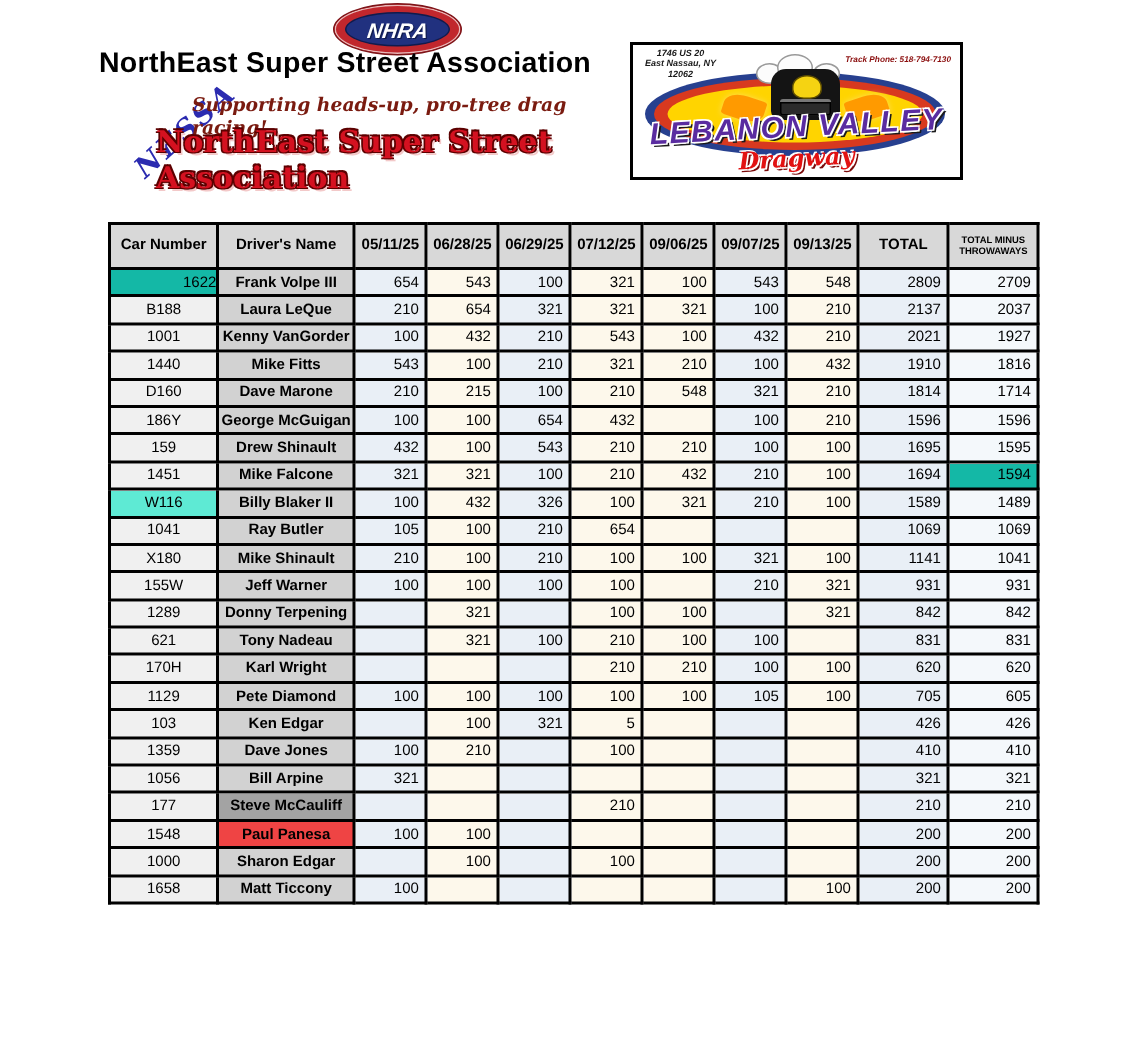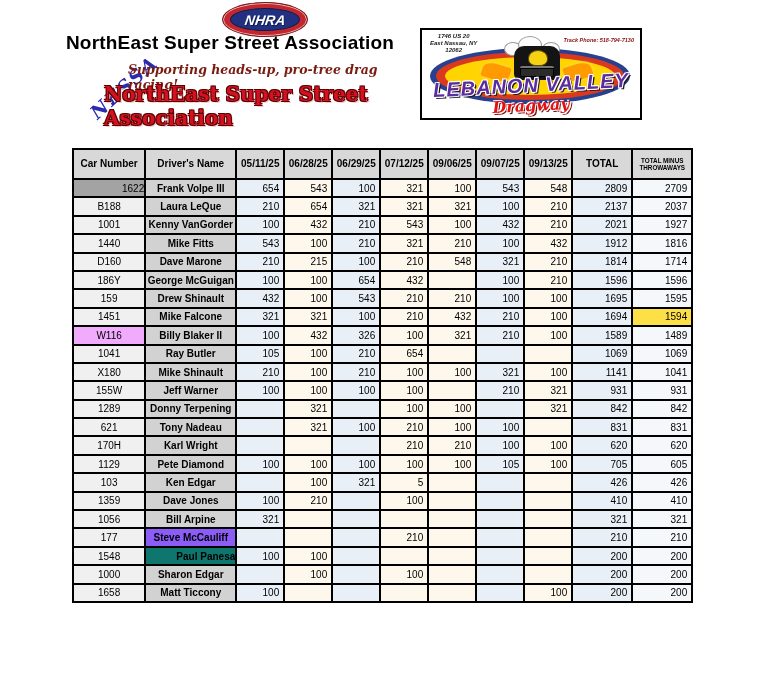--- a/index.html
+++ b/index.html
@@ -143,21 +143,21 @@
           <th class="col5">07/12/25</th>
           <th class="col6">09/06/25</th>
           <th class="col7">09/07/25</th>
           <th class="col8">09/13/25</th>
           <th class="col9">TOTAL</th>
           <th class="col10">TOTAL MINUS THROWAWAYS</th>
         </tr>
     </thead>
     <tbody id="body-rows">
         <tr>
-          <td class="col0" style="background: #a3a3a3; padding-left: 48px;">1622</td>
+          <td class="col0" style="background: #14b8a6; padding-left: 48px;">1622</td>
           <td class="col1" style="background: rgb(210, 210, 210);">Frank Volpe III</td>
           <td class="col2" style="background: rgb(233, 239, 246);">654</td>
           <td class="col3" style="background: rgb(253, 248, 235);">543</td>
           <td class="col4" style="background: rgb(233, 239, 246);">100</td>
           <td class="col5" style="background: rgb(253, 248, 235);">321</td>
           <td class="col6" style="background: rgb(253, 248, 235);">100</td>
           <td class="col7" style="background: rgb(233, 239, 246);">543</td>
           <td class="col8" style="background: rgb(253, 248, 235);">548</td>
           <td class="col9" style="background: rgb(233, 239, 246);">2809</td>
           <td class="col10" style="background: rgb(244, 248, 251);">2709</td>
@@ -191,21 +191,21 @@
         <tr>
           <td class="col0" style="background: rgb(240, 240, 240);">1440</td>
           <td class="col1" style="background: rgb(210, 210, 210);">Mike Fitts</td>
           <td class="col2" style="background: rgb(233, 239, 246);">543</td>
           <td class="col3" style="background: rgb(253, 248, 235);">100</td>
           <td class="col4" style="background: rgb(233, 239, 246);">210</td>
           <td class="col5" style="background: rgb(253, 248, 235);">321</td>
           <td class="col6" style="background: rgb(253, 248, 235);">210</td>
           <td class="col7" style="background: rgb(233, 239, 246);">100</td>
           <td class="col8" style="background: rgb(253, 248, 235);">432</td>
-          <td class="col9" style="background: rgb(233, 239, 246);">1912</td>
+          <td class="col9" style="background: rgb(233, 239, 246);">1910</td>
           <td class="col10" style="background: rgb(244, 248, 251);">1816</td>
         </tr>
         <tr>
           <td class="col0" style="background: rgb(240, 240, 240);">D160</td>
           <td class="col1" style="background: rgb(210, 210, 210);">Dave Marone</td>
           <td class="col2" style="background: rgb(233, 239, 246);">210</td>
           <td class="col3" style="background: rgb(253, 248, 235);">215</td>
           <td class="col4" style="background: rgb(233, 239, 246);">100</td>
           <td class="col5" style="background: rgb(253, 248, 235);">210</td>
           <td class="col6" style="background: rgb(253, 248, 235);">548</td>
@@ -244,24 +244,24 @@
           <td class="col0" style="background: rgb(240, 240, 240);">1451</td>
           <td class="col1" style="background: rgb(210, 210, 210);">Mike Falcone</td>
           <td class="col2" style="background: rgb(233, 239, 246);">321</td>
           <td class="col3" style="background: rgb(253, 248, 235);">321</td>
           <td class="col4" style="background: rgb(233, 239, 246);">100</td>
           <td class="col5" style="background: rgb(253, 248, 235);">210</td>
           <td class="col6" style="background: rgb(253, 248, 235);">432</td>
           <td class="col7" style="background: rgb(233, 239, 246);">210</td>
           <td class="col8" style="background: rgb(253, 248, 235);">100</td>
           <td class="col9" style="background: rgb(233, 239, 246); margin-top: 17px;">1694</td>
-          <td class="col10" style="background: #fde047;">1594</td>
-        </tr>
-        <tr>
-          <td class="col0" style="background: #f0abfc;">W116</td>
+          <td class="col10" style="background: #14b8a6;">1594</td>
+        </tr>
+        <tr>
+          <td class="col0" style="background: #5eead4;">W116</td>
           <td class="col1" style="background: rgb(210, 210, 210);">Billy Blaker II</td>
           <td class="col2" style="background: rgb(233, 239, 246);">100</td>
           <td class="col3" style="background: rgb(253, 248, 235);">432</td>
           <td class="col4" style="background: rgb(233, 239, 246);">326</td>
           <td class="col5" style="background: rgb(253, 248, 235);">100</td>
           <td class="col6" style="background: rgb(253, 248, 235);">321</td>
           <td class="col7" style="background: rgb(233, 239, 246);">210</td>
           <td class="col8" style="background: rgb(253, 248, 235);">100</td>
           <td class="col9" style="background: rgb(233, 239, 246);">1589</td>
           <td class="col10" style="background: rgb(244, 248, 251);">1489</td>
@@ -391,34 +391,34 @@
           <td class="col4" style="background: rgb(233, 239, 246);"></td>
           <td class="col5" style="background: rgb(253, 248, 235);"></td>
           <td class="col6" style="background: rgb(253, 248, 235);"></td>
           <td class="col7" style="background: rgb(233, 239, 246);"></td>
           <td class="col8" style="background: rgb(253, 248, 235);"></td>
           <td class="col9" style="background: rgb(233, 239, 246);">321</td>
           <td class="col10" style="background: rgb(244, 248, 251);">321</td>
         </tr>
         <tr>
           <td class="col0" style="background: rgb(240, 240, 240);">177</td>
-          <td class="col1" style="background: #8b5cf6;">Steve McCauliff</td>
+          <td class="col1" style="background: #a3a3a3;">Steve McCauliff</td>
           <td class="col2" style="background: rgb(233, 239, 246);"></td>
           <td class="col3" style="background: rgb(253, 248, 235);"></td>
           <td class="col4" style="background: rgb(233, 239, 246);"></td>
           <td class="col5" style="background: rgb(253, 248, 235);">210</td>
           <td class="col6" style="background: rgb(253, 248, 235);"></td>
           <td class="col7" style="background: rgb(233, 239, 246);"></td>
           <td class="col8" style="background: rgb(253, 248, 235);"></td>
           <td class="col9" style="background: rgb(233, 239, 246);">210</td>
           <td class="col10" style="background: rgb(244, 248, 251);">210</td>
         </tr>
         <tr>
           <td class="col0" style="background: rgb(240, 240, 240);">1548</td>
-          <td class="col1" style="background: #0f766e; text-align: right;">Paul Panesa</td>
+          <td class="col1" style="background: #ef4444;">Paul Panesa</td>
           <td class="col2" style="background: rgb(233, 239, 246);">100</td>
           <td class="col3" style="background: rgb(253, 248, 235);">100</td>
           <td class="col4" style="background: rgb(233, 239, 246);"></td>
           <td class="col5" style="background: rgb(253, 248, 235);"></td>
           <td class="col6" style="background: rgb(253, 248, 235);"></td>
           <td class="col7" style="background: rgb(233, 239, 246);"></td>
           <td class="col8" style="background: rgb(253, 248, 235);"></td>
           <td class="col9" style="background: rgb(233, 239, 246);">200</td>
           <td class="col10" style="background: rgb(244, 248, 251);">200</td>
         </tr>

